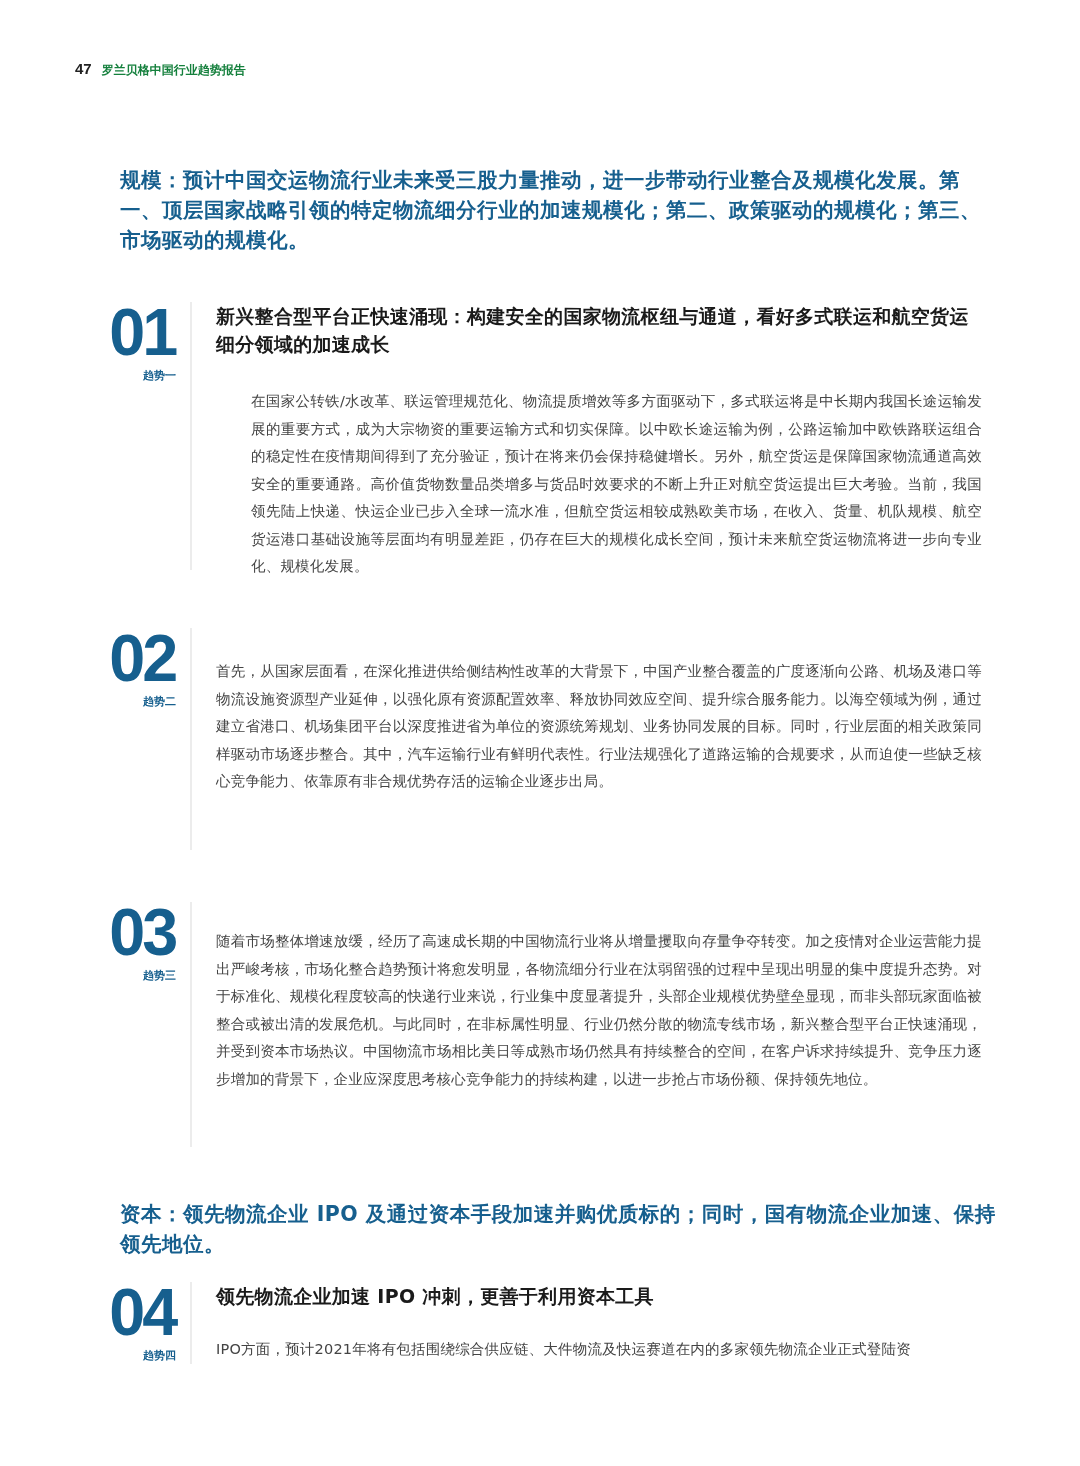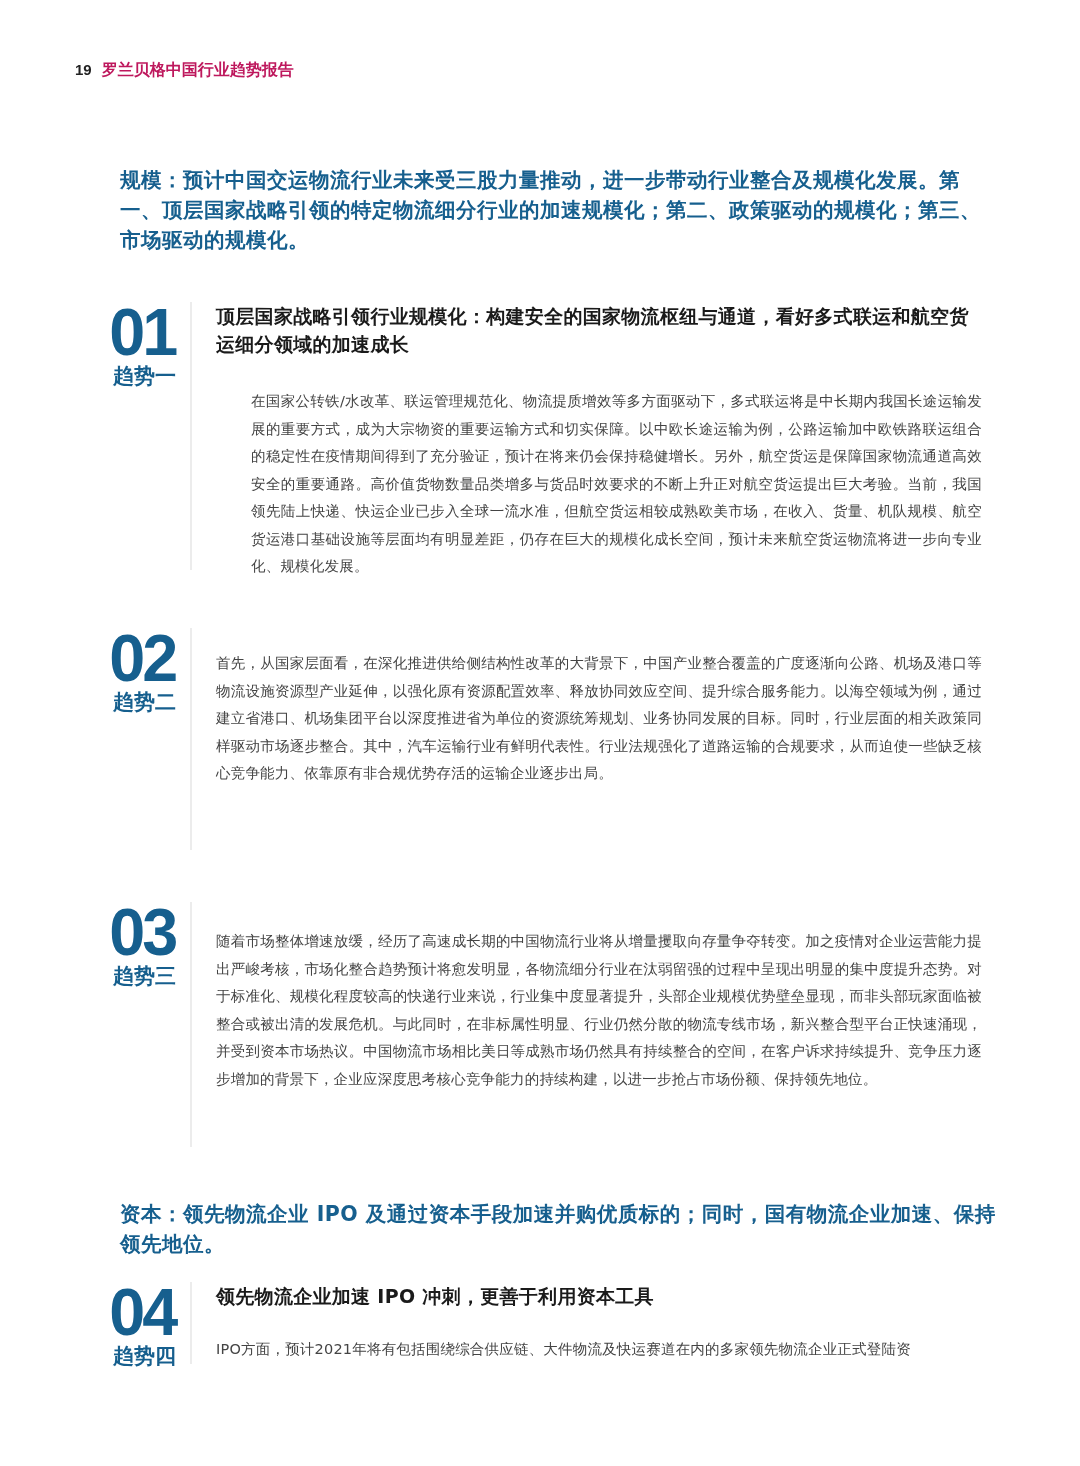--- a/index.html
+++ b/index.html
@@ -9,88 +9,88 @@
       color: #333333;
     }
     .page-header {
       position: absolute; left: 75px; top: 60px;
       display: flex; align-items: baseline; gap: 10px;
     }
     .page-number {
       font-family: "Liberation Sans", sans-serif;
       font-weight: 700; font-size: 15px; color: #222;
     }
-    .report-title { font-size: 16px; font-weight: 700; color: #be185d; }
+    .report-title { font-size: 12px; font-weight: 700; color: #15803d; }
 
     .section-title {
       position: absolute; left: 120px; width: 880px;
       font-weight: 700; font-size: 20.5px; line-height: 30px;
       color: #165f8e; letter-spacing: 0.5px;
     }
 
     .trend {
       position: absolute; left: 104px; width: 880px;
     }
     .trend-left {
       position: absolute; left: 0; top: 0; width: 72px; text-align: right;
     }
     .trend-number {
       font-family: "Liberation Sans", sans-serif;
       font-weight: 700; font-size: 66px; line-height: 60px;
       color: #165f8e; letter-spacing: -3px;
       transform: scaleX(0.98);
     }
     .trend-label {
-      font-size: 21px; font-weight: 700; color: #165f8e; margin-top: 0;
+      font-size: 11px; font-weight: 700; color: #165f8e; margin-top: 6px;
     }
     .trend-divider {
       position: absolute; left: 86px; top: 0; width: 2px; background: #ececec;
     }
     .trend-right {
       position: absolute; left: 112px; top: 0; width: 766px;
     }
     .trend-heading {
       font-weight: 700; font-size: 19px; line-height: 28px; color: #1a1a1a;
       letter-spacing: 0.3px;
     }
     .trend-body {
       font-size: 14.5px; line-height: 27.5px; color: #444444;
       text-align: justify; letter-spacing: 0.2px;
     }
   </style>
 </head>
 <body>
 
 <div class="page-header">
-  <span class="page-number">19</span>
+  <span class="page-number">47</span>
   <span class="report-title">罗兰贝格中国行业趋势报告</span>
 </div>
 
 <div class="section-title" style="top:165px;">规模：预计中国交运物流行业未来受三股力量推动，进一步带动行业整合及规模化发展。第一、顶层国家战略引领的特定物流细分行业的加速规模化；第二、政策驱动的规模化；第三、市场驱动的规模化。</div>
 
 <div class="trend" style="top:302px;">
   <div class="trend-left">
     <div class="trend-number">01</div>
     <div class="trend-label">趋势一</div>
   </div>
   <div class="trend-divider" style="height:268px;"></div>
   <div class="trend-right">
-    <div class="trend-heading">顶层国家战略引领行业规模化：构建安全的国家物流枢纽与通道，看好多式联运和航空货运细分领域的加速成长</div>
+    <div class="trend-heading">新兴整合型平台正快速涌现：构建安全的国家物流枢纽与通道，看好多式联运和航空货运细分领域的加速成长</div>
     <div class="trend-body" style="margin-top:30px;margin-left:35px;">在国家公转铁/水改革、联运管理规范化、物流提质增效等多方面驱动下，多式联运将是中长期内我国长途运输发展的重要方式，成为大宗物资的重要运输方式和切实保障。以中欧长途运输为例，公路运输加中欧铁路联运组合的稳定性在疫情期间得到了充分验证，预计在将来仍会保持稳健增长。另外，航空货运是保障国家物流通道高效安全的重要通路。高价值货物数量品类增多与货品时效要求的不断上升正对航空货运提出巨大考验。当前，我国领先陆上快递、快运企业已步入全球一流水准，但航空货运相较成熟欧美市场，在收入、货量、机队规模、航空货运港口基础设施等层面均有明显差距，仍存在巨大的规模化成长空间，预计未来航空货运物流将进一步向专业化、规模化发展。</div>
   </div>
 </div>
 
 <div class="trend" style="top:628px;">
   <div class="trend-left">
     <div class="trend-number">02</div>
     <div class="trend-label">趋势二</div>
   </div>
   <div class="trend-divider" style="height:222px;"></div>
   <div class="trend-right">
-    <div class="trend-body" style="margin-top:22px;">首先，从国家层面看，在深化推进供给侧结构性改革的大背景下，中国产业整合覆盖的广度逐渐向公路、机场及港口等物流设施资源型产业延伸，以强化原有资源配置效率、释放协同效应空间、提升综合服务能力。以海空领域为例，通过建立省港口、机场集团平台以深度推进省为单位的资源统筹规划、业务协同发展的目标。同时，行业层面的相关政策同样驱动市场逐步整合。其中，汽车运输行业有鲜明代表性。行业法规强化了道路运输的合规要求，从而迫使一些缺乏核心竞争能力、依靠原有非合规优势存活的运输企业逐步出局。</div>
+    <div class="trend-body" style="margin-top:30px;">首先，从国家层面看，在深化推进供给侧结构性改革的大背景下，中国产业整合覆盖的广度逐渐向公路、机场及港口等物流设施资源型产业延伸，以强化原有资源配置效率、释放协同效应空间、提升综合服务能力。以海空领域为例，通过建立省港口、机场集团平台以深度推进省为单位的资源统筹规划、业务协同发展的目标。同时，行业层面的相关政策同样驱动市场逐步整合。其中，汽车运输行业有鲜明代表性。行业法规强化了道路运输的合规要求，从而迫使一些缺乏核心竞争能力、依靠原有非合规优势存活的运输企业逐步出局。</div>
   </div>
 </div>
 
 <div class="trend" style="top:902px;">
   <div class="trend-left">
     <div class="trend-number">03</div>
     <div class="trend-label">趋势三</div>
   </div>
   <div class="trend-divider" style="height:245px;"></div>
   <div class="trend-right">

